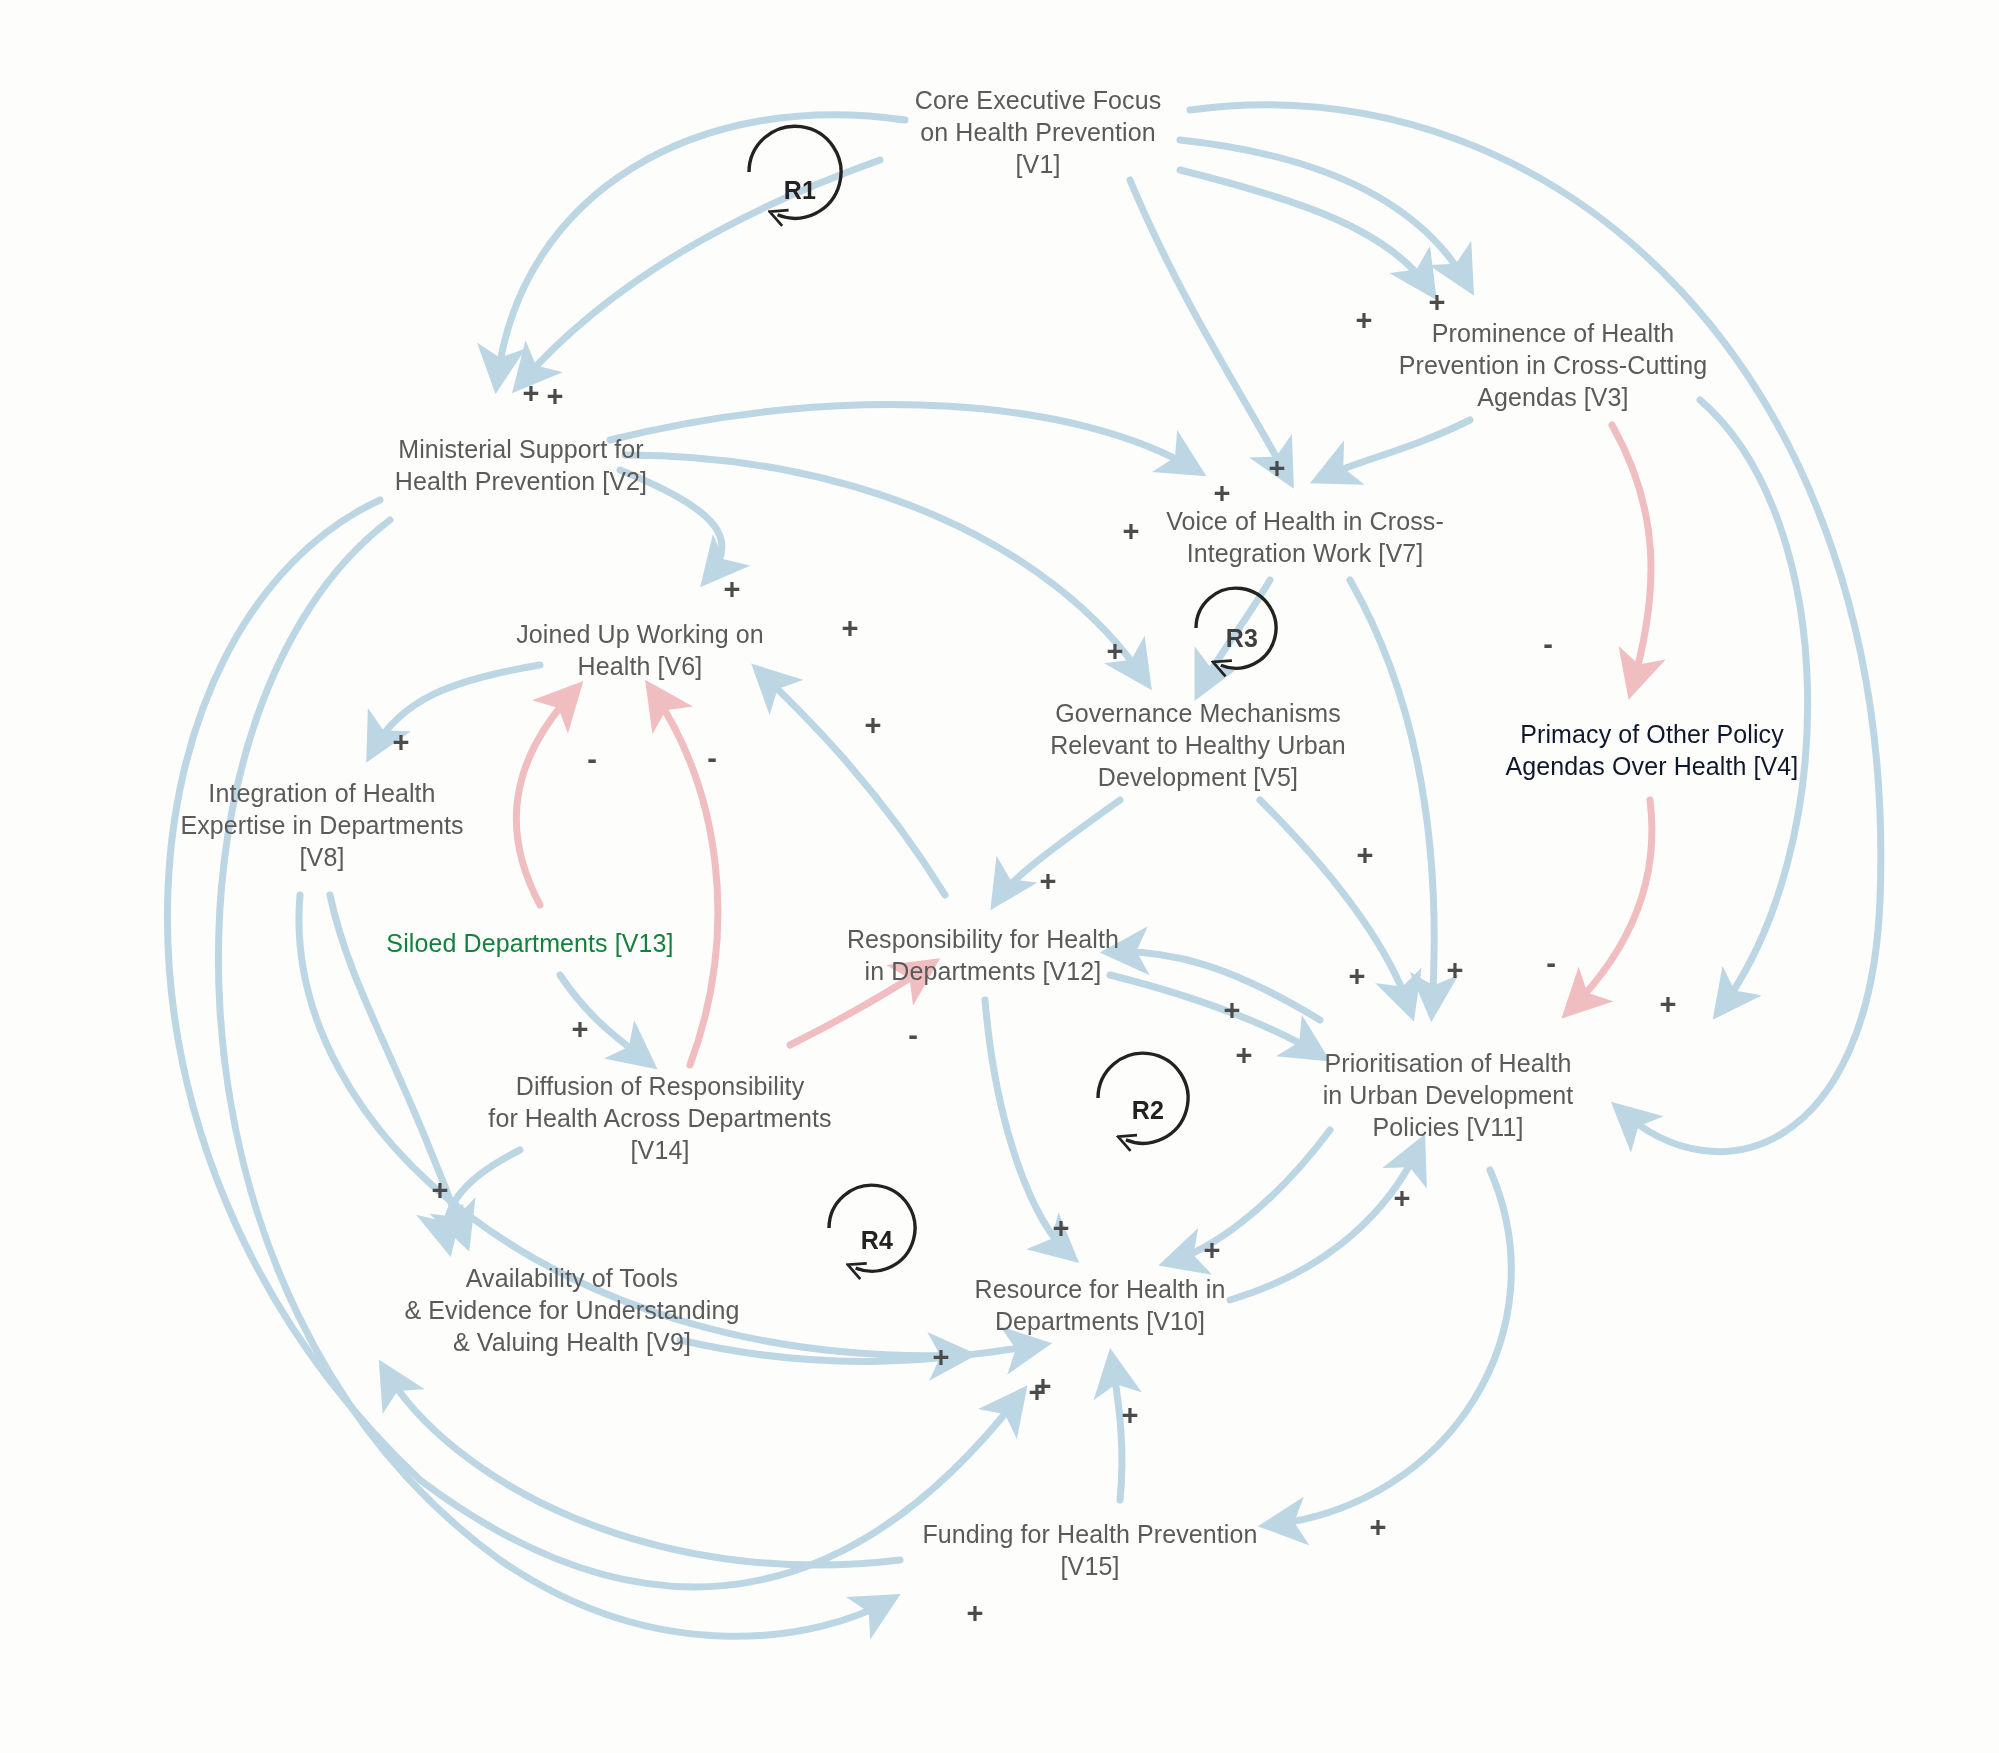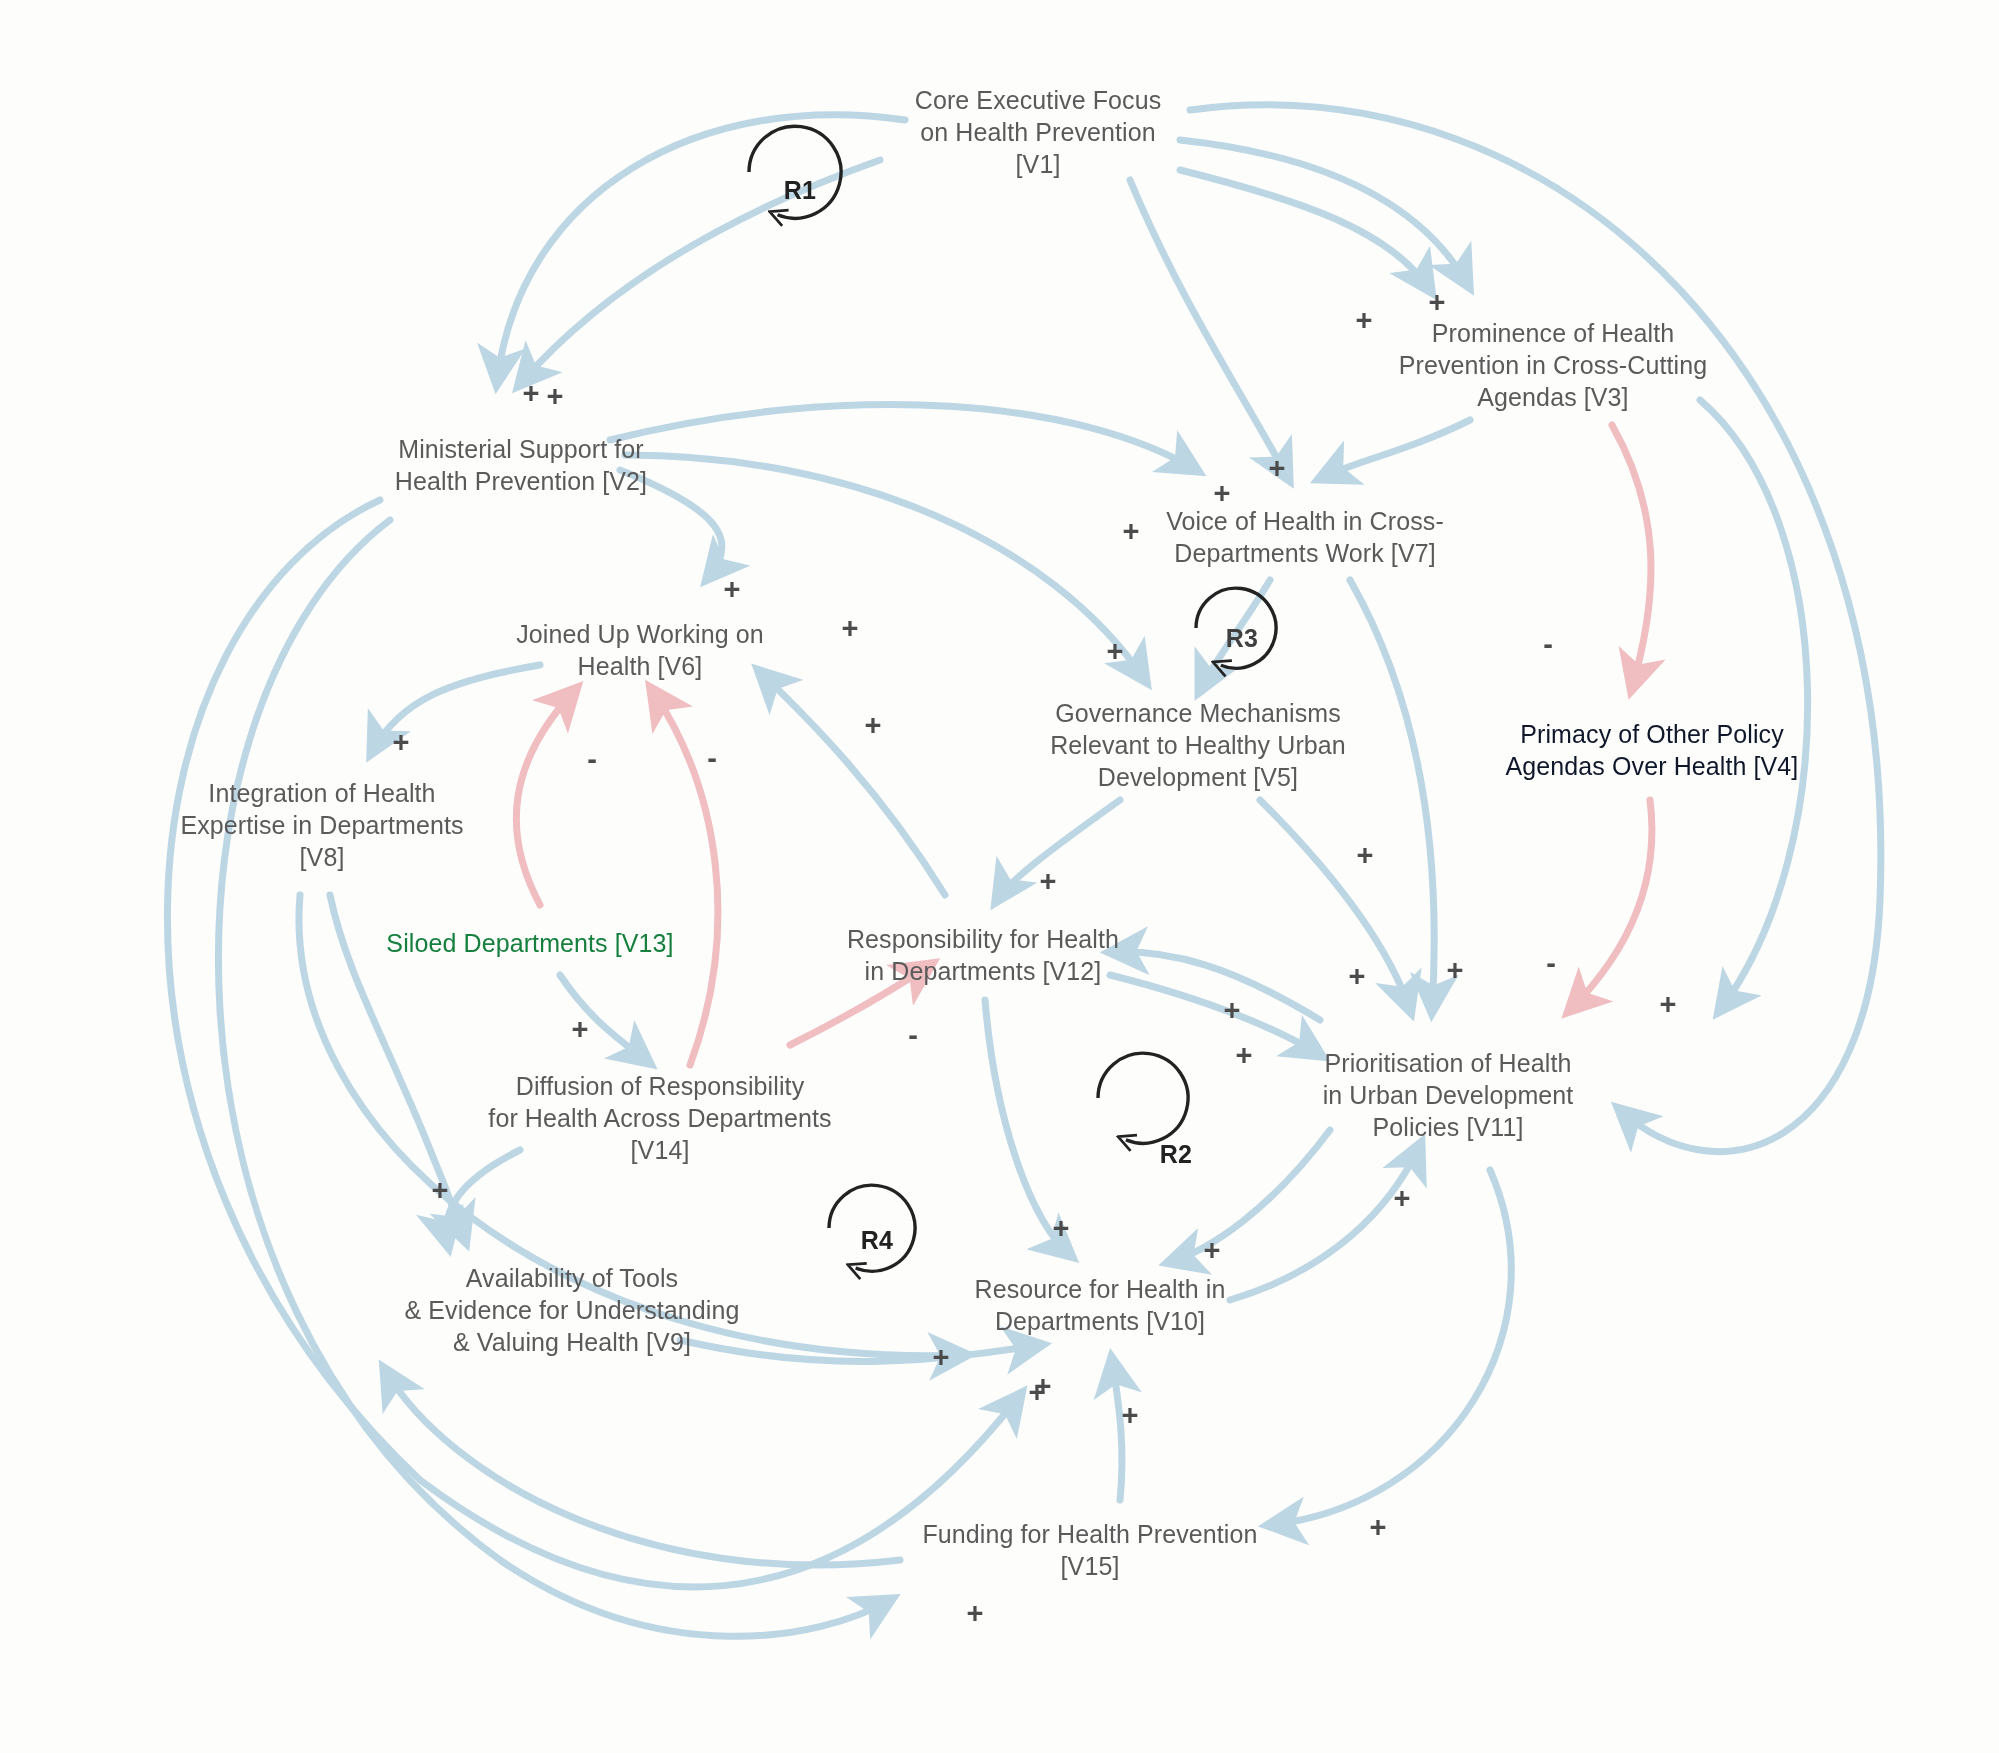--- a/index.html
+++ b/index.html
@@ -81,21 +81,21 @@
   <div id="node-layer">
       <div class="node" style="left: 1038px; top: 132px; color: rgb(90, 90, 90);">Core Executive Focus
 on Health Prevention
 [V1]</div>
       <div class="node" style="left: 1553px; top: 365px; color: rgb(90, 90, 90);">Prominence of Health
 Prevention in Cross-Cutting
 Agendas [V3]</div>
       <div class="node" style="left: 478px; top: 465px; color: rgb(90, 90, 90); margin-left: 43px;">Ministerial Support for
 Health Prevention [V2]</div>
       <div class="node" style="left: 1305px; top: 537px; color: rgb(90, 90, 90);">Voice of Health in Cross-
-Departments Work [V7]</div>
+Integration Work [V7]</div>
       <div class="node" style="left: 640px; top: 650px; color: rgb(90, 90, 90);">Joined Up Working on
 Health [V6]</div>
       <div class="node" style="left: 1198px; top: 745px; color: rgb(90, 90, 90);">Governance Mechanisms
 Relevant to Healthy Urban
 Development [V5]</div>
       <div class="node" style="left: 1652px; top: 750px; color: #0f172a;">Primacy of Other Policy
 Agendas Over Health [V4]</div>
       <div class="node" style="left: 322px; top: 825px; color: rgb(90, 90, 90);">Integration of Health
 Expertise in Departments
 [V8]</div>
@@ -149,17 +149,17 @@
       <div class="sign" style="left: 941px; top: 1357px;">+</div>
       <div class="sign" style="left: 1037px; top: 1392px;">+</div>
       <div class="sign" style="left: 1043px; top: 1386px;">+</div>
       <div class="sign" style="left: 1130px; top: 1415px;">+</div>
       <div class="sign" style="left: 1378px; top: 1527px;">+</div>
       <div class="sign" style="left: 975px; top: 1613px;">+</div>
     </div>
   <div id="looplabel-layer">
       <div class="loop-lab" style="left: 800px; top: 190px; color: rgb(34, 34, 34);">R1</div>
       <div class="loop-lab" style="left: 1242px; top: 638px; color: #404040;">R3</div>
-      <div class="loop-lab" style="left: 1176px; top: 1110px; color: rgb(34, 34, 34); margin-top: 44px;">R2</div>
+      <div class="loop-lab" style="left: 1148px; top: 1110px; color: rgb(34, 34, 34);">R2</div>
       <div class="loop-lab" style="left: 877px; top: 1240px; color: rgb(34, 34, 34);">R4</div>
     </div>
 
 </div>
 
 </body></html>

